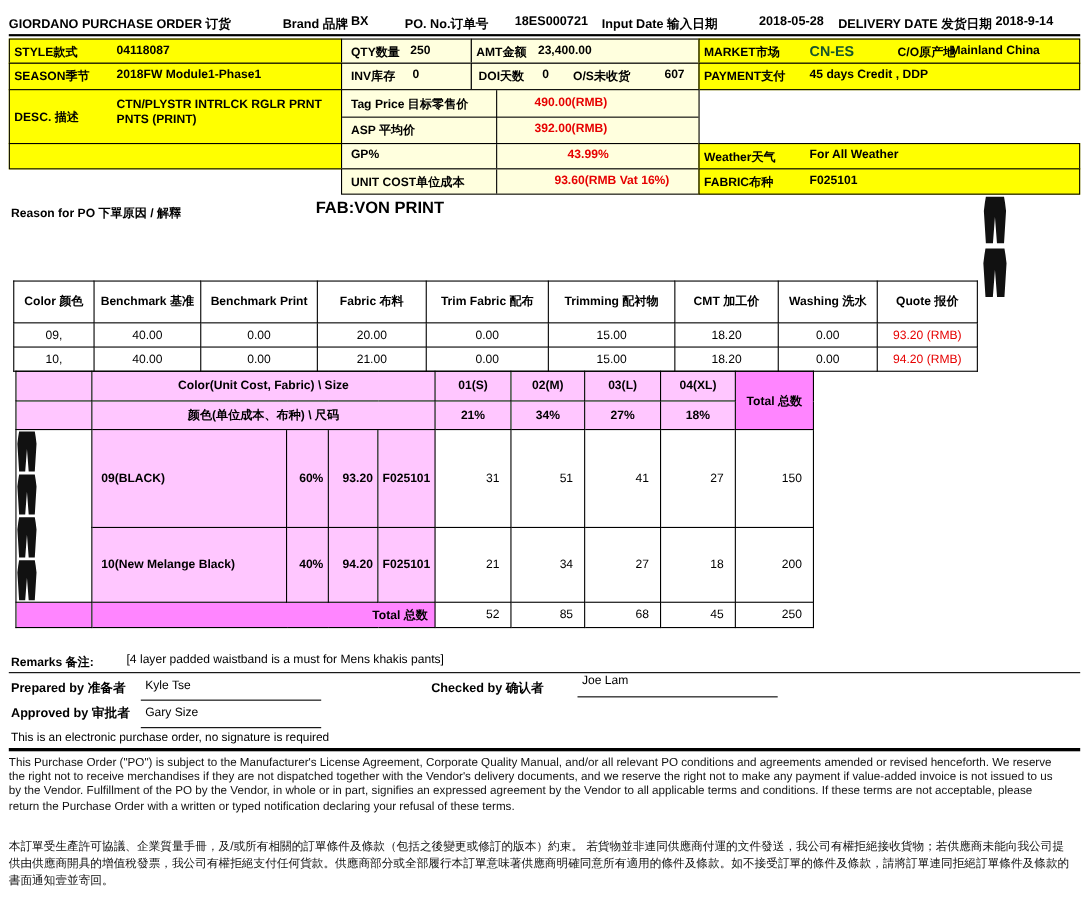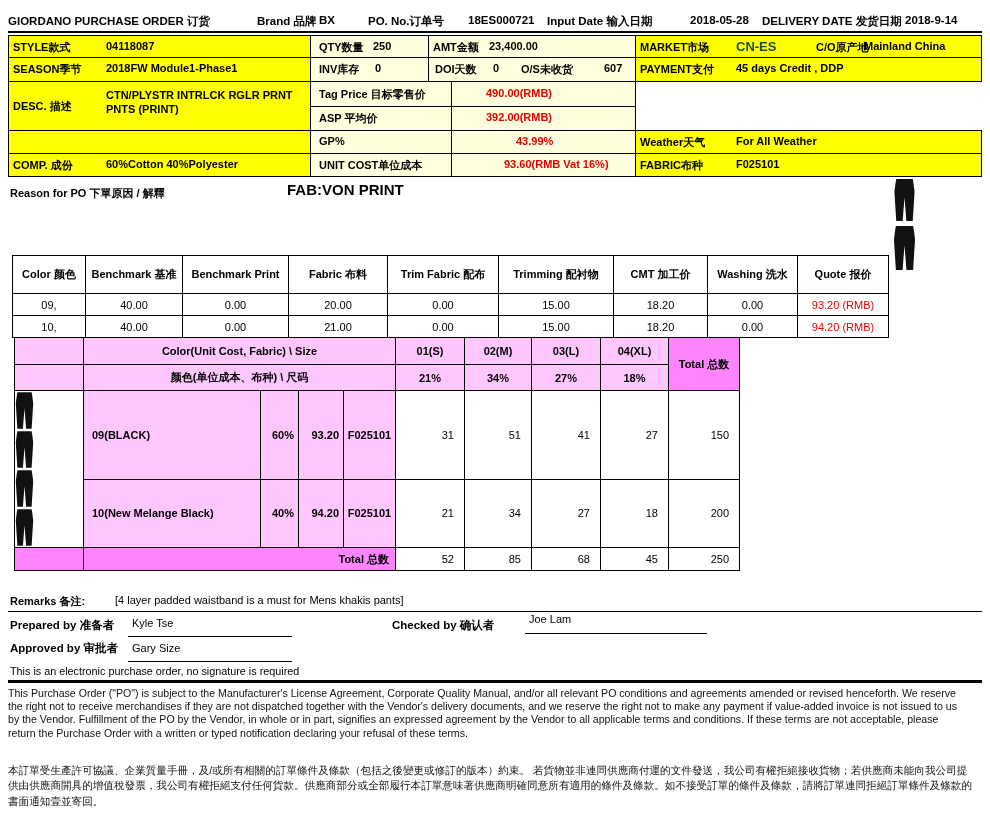--- a/index.html
+++ b/index.html
@@ -111,24 +111,20 @@
   <div class="cell cream" style="left:310px;top:130px;width:326px;height:24px">
     <i class="vline" style="left:140px"></i>
     <span class="lbl8">GP%</span>
     <span class="b red" style="left:205px">43.99%</span>
   </div>
   <div class="cell yellow" style="left:635px;top:130px;width:347px;height:24px">
     <span class="lbl">Weather天气</span>
     <span class="b" style="left:100px">For All Weather</span>
   </div>
 
-  <div class="cell yellow" style="left:8px;top:153px;width:303px;height:24px">
-    <span class="lbl">COMP. 成份</span>
-    <span class="b" style="left:97px">60%Cotton 40%Polyester</span>
-  </div>
   <div class="cell cream" style="left:310px;top:153px;width:326px;height:24px">
     <i class="vline" style="left:140px"></i>
     <span class="lbl8">UNIT COST单位成本</span>
     <span class="b red" style="left:193px">93.60(RMB Vat 16%)</span>
   </div>
   <div class="cell yellow" style="left:635px;top:153px;width:347px;height:24px">
     <span class="lbl">FABRIC布种</span>
     <span class="b" style="left:100px">F025101</span>
   </div>
 

